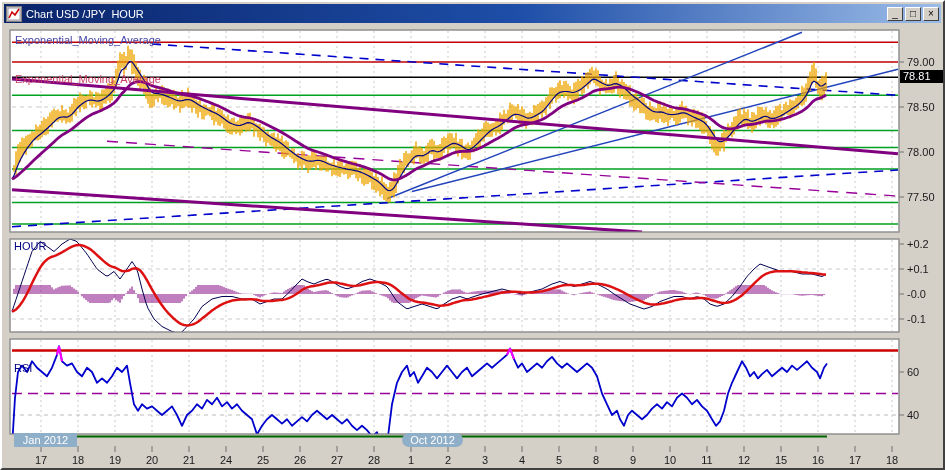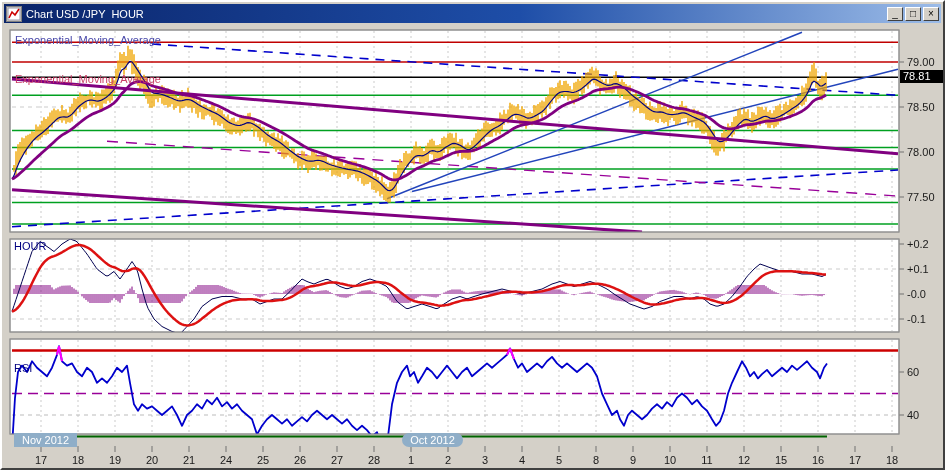--- a/index.html
+++ b/index.html
@@ -1085,16 +1085,16 @@
   <div class="overlay legend-row" style="left:13px;top:32px;">
     <span id="lg1" style="color: rgb(70, 70, 168);">Exponential_Moving_Average</span>
     <span id="lg2" style="color: rgb(200, 60, 100);">Exponential_Moving_Average</span>
   </div>
 
   <div class="overlay" id="macdLbl" style="left: 12px; top: 238px; color: rgb(0, 0, 128);">HOUR</div>
   <div class="overlay" id="rsiLbl" style="left: 12px; top: 339px; color: rgb(0, 0, 128); margin-top: 21px;">RSI</div>
 
   <div class="price-tag" style="top: 68px; background: #000000;">78.81</div>
 
-  <div class="badge" id="badgeSep" style="top: 431px; left: 12px; width: 63px; background: rgb(143, 174, 200);">Nov 2012</div>
+  <div class="badge" id="badgeSep" style="top: 431px; left: 12px; width: 63px; background: rgb(143, 174, 200);">Jan 2012</div>
   <div class="badge" id="badgeOct" style="top: 431px; left: 400px; width: 61px; background: rgb(143, 174, 200); border-radius: 7px;">Oct 2012</div>
 
 </div>
 
 </body></html>

